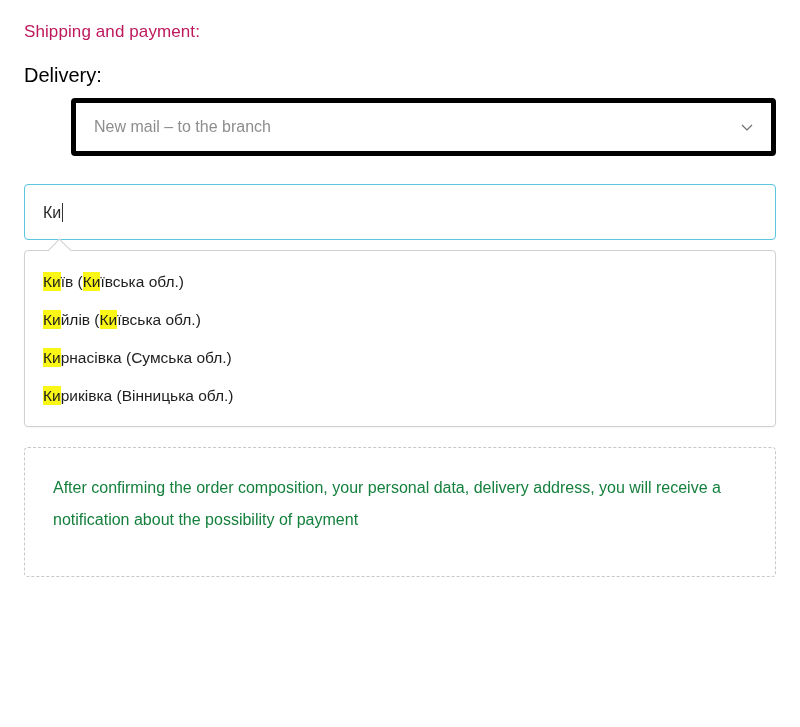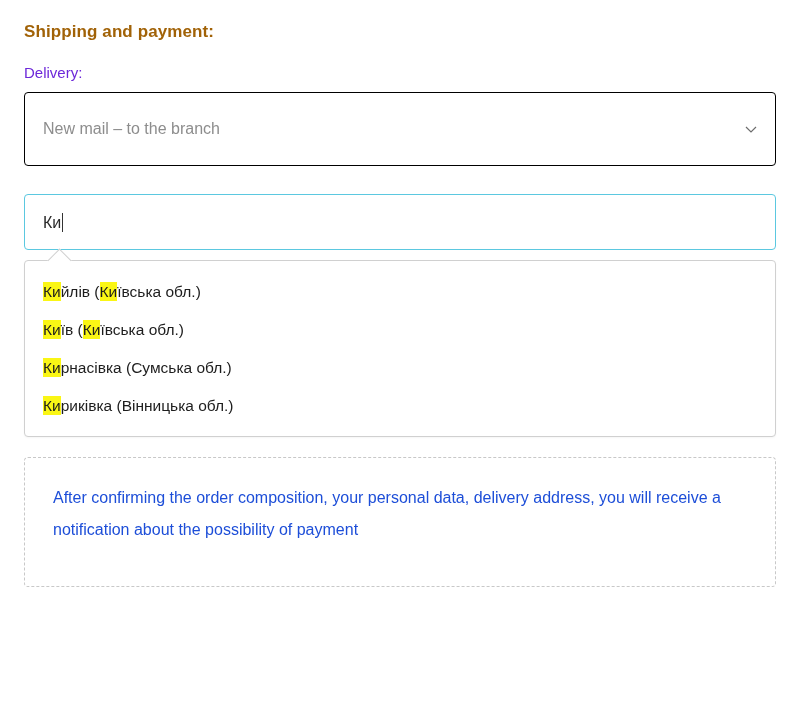--- a/index.html
+++ b/index.html
@@ -16,40 +16,41 @@
   }
   .page {
     position: relative;
     width: 800px;
     height: 727px;
     box-sizing: border-box;
     padding: 18px 24px 0 24px;
   }
   .section-title {
     font-size: 17px;
-    font-weight: bold;
-    color: #a16207;
+    font-weight: normal;
+    color: #be185d;
     margin: 4px 0 22px 0;
     letter-spacing: 0.1px;
   }
   .field-label {
-    font-size: 15px;
-    color: #6d28d9;
+    font-size: 20px;
+    color: #000000;
     margin-bottom: 11px;
   }
   .select-box {
     position: relative;
-    height: 74px;
-    border: 1px solid #000000;
+    height: 58px;
+    border: 5px solid #000000;
     border-radius: 4px;
     background: #ffffff;
     display: flex;
     align-items: center;
     padding: 0 18px;
     box-sizing: border-box;
+    margin-left: 47px;
   }
   .select-value {
     font-size: 16px;
     color: #8d8d8d;
   }
   .chevron {
     position: absolute;
     right: 16px;
     top: 50%;
     transform: translateY(-50%);
@@ -127,21 +128,21 @@
     border: 1px dashed #c8c8c8;
     border-radius: 4px;
     padding: 24px 28px 28px 28px;
     box-sizing: border-box;
     min-height: 130px;
   }
   .notice p {
     margin: 0;
     font-size: 16px;
     line-height: 2.0;
-    color: #1d4ed8;
+    color: #15803d;
   }
 </style>
 </head>
 <body>
 
 <div class="page">
 
   <div class="section-title">Shipping and payment:</div>
 
   <div class="field-label">Delivery:</div>
@@ -157,22 +158,22 @@
 
   <div class="gap"></div>
 
 
   <div class="input-box">
     <span class="input-value"><span>Ки</span><span class="caret"></span></span>
   </div>
 
   <div class="dropdown-wrap">
     <div class="dropdown">
+      <div class="dd-item"><mark>Ки</mark><span>їв (</span><mark>Ки</mark><span>ївська обл.)</span></div>
       <div class="dd-item"><mark>Ки</mark><span>йлів (</span><mark>Ки</mark><span>ївська обл.)</span></div>
-      <div class="dd-item"><mark>Ки</mark><span>їв (</span><mark>Ки</mark><span>ївська обл.)</span></div>
       <div class="dd-item"><mark>Ки</mark><span>рнасівка (Сумська обл.)</span></div>
       <div class="dd-item"><mark>Ки</mark><span>риківка (Вінницька обл.)</span></div>
     </div>
   </div>
 
   <div class="notice">
     <p>After confirming the order composition, your personal data, delivery address, you will receive a notification about the possibility of payment</p>
   </div>
 
 </div>

